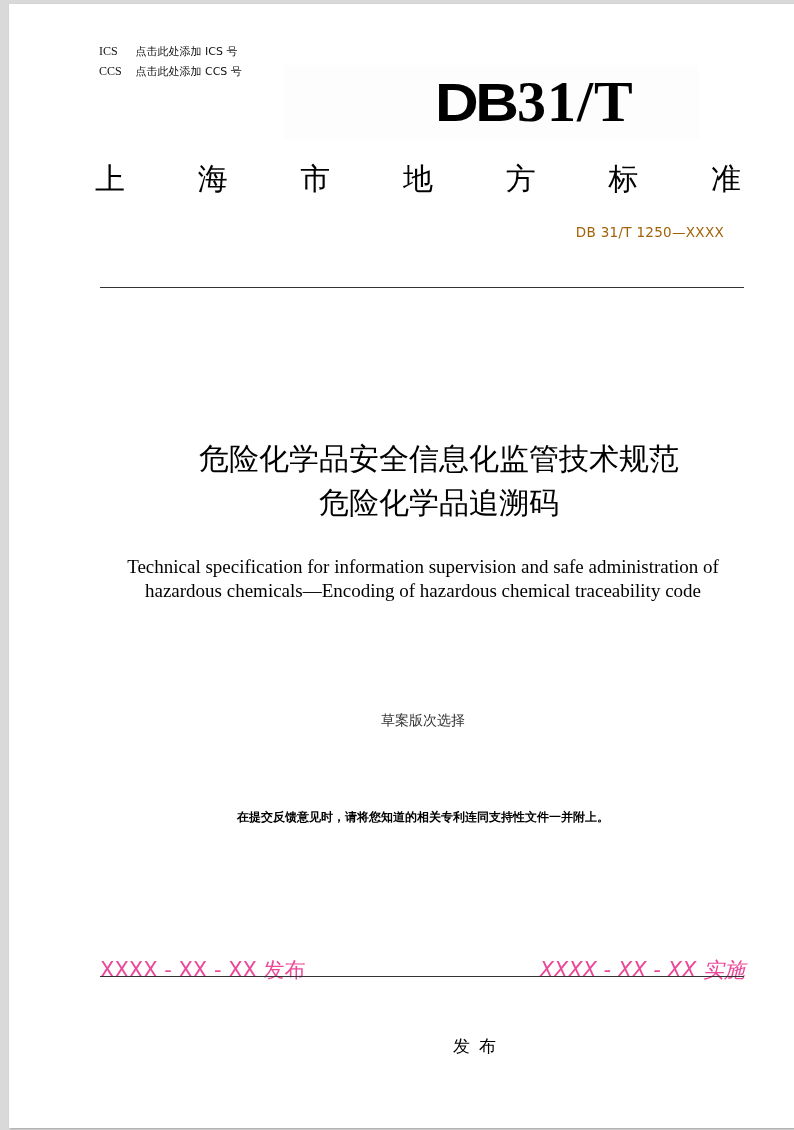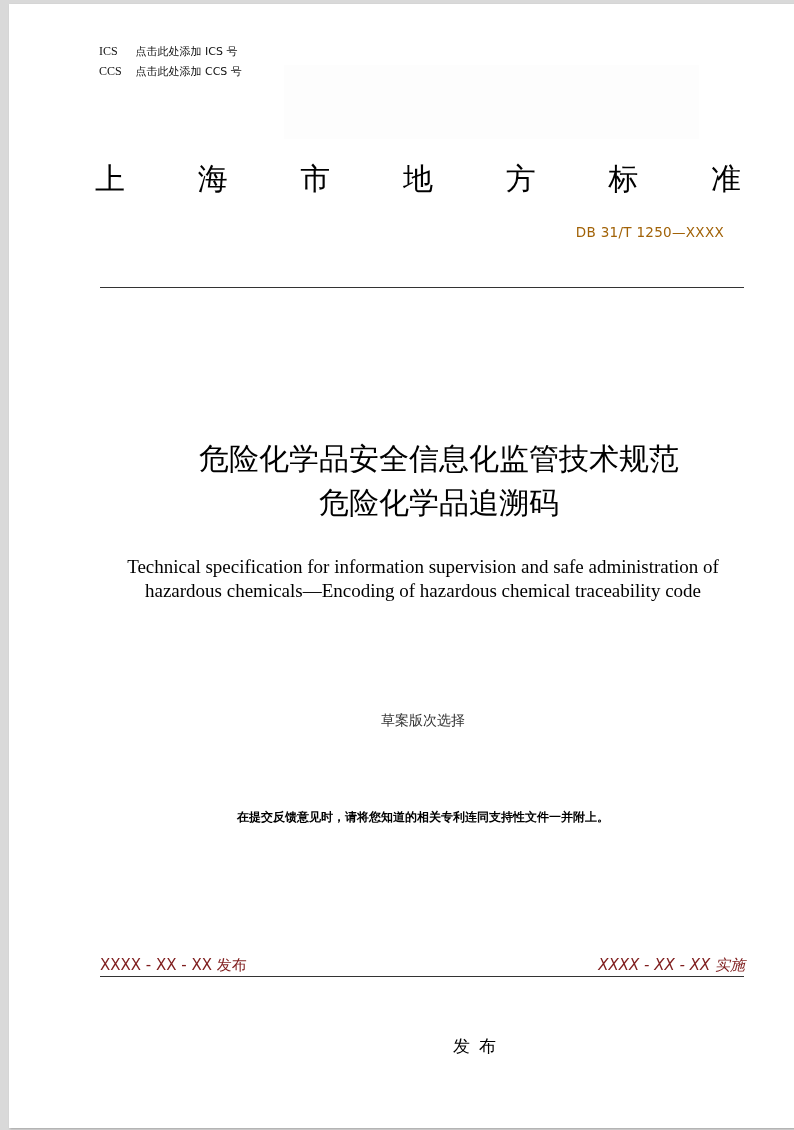--- a/index.html
+++ b/index.html
@@ -130,22 +130,22 @@
       text-align: center;
       font-family: "DejaVu Sans", sans-serif;
       font-size: 12px;
       font-weight: bold;
       color: #000;
       top: 805px;
     }
 
     .date-line {
       font-family: "DejaVu Sans", sans-serif;
-      font-size: 15px;
-      color: #7f1d1d;
+      font-size: 21px;
+      color: #ec4899;
       top: 952px;
     }
 
     .issuer {
       left: 0;
       width: 940px;
       text-align: center;
       font-family: "DejaVu Sans", sans-serif;
       font-size: 17px;
       letter-spacing: 9px;
@@ -161,20 +161,23 @@
   <div class="abs meta-line" style="top:38px;">
     <span class="key">ICS</span>
     <span>点击此处添加 ICS 号</span>
   </div>
   <div class="abs meta-line" style="top:58px;">
     <span class="key">CCS</span>
     <span>点击此处添加 CCS 号</span>
   </div>
 
   <div class="abs db-block"></div>
+  <div class="abs db-mark">
+    <span class="db-prefix">DB</span><span>31/T</span>
+  </div>
 
   <div class="abs std-title">
     <span>上</span>
     <span>海</span>
     <span>市</span>
     <span>地</span>
     <span>方</span>
     <span>标</span>
     <span>准</span>
   </div>

